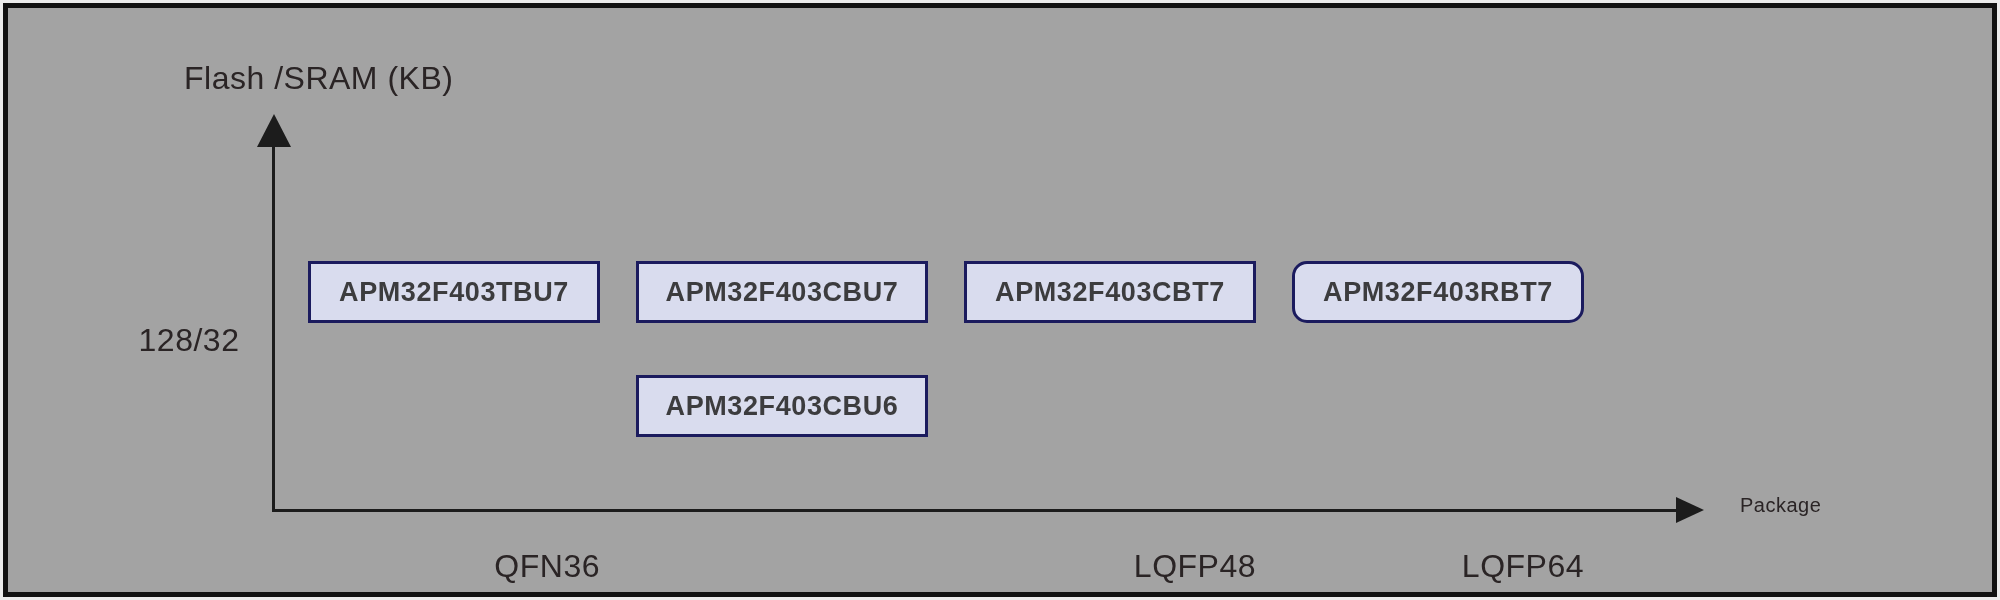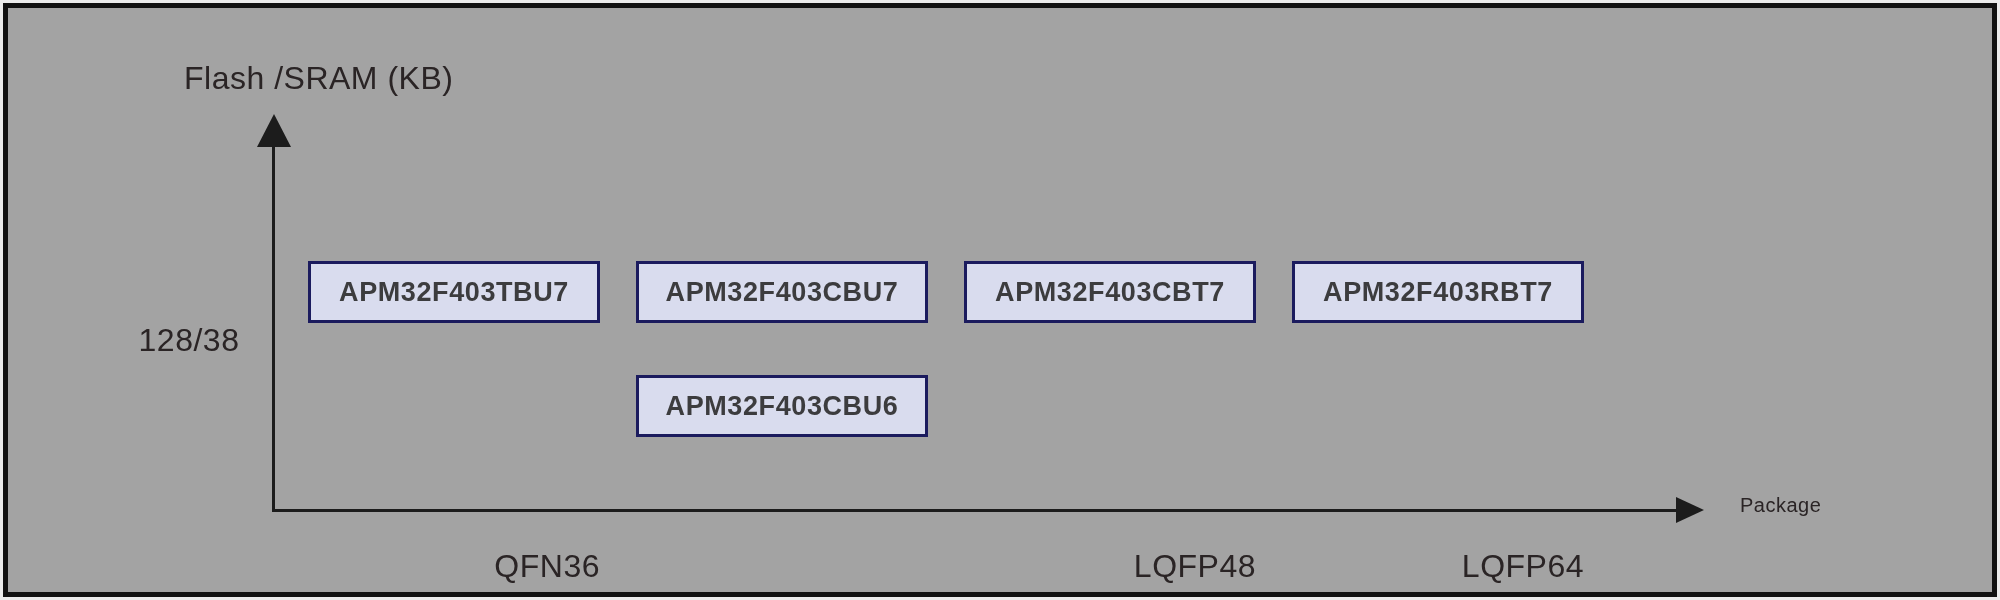--- a/index.html
+++ b/index.html
@@ -41,40 +41,40 @@
 
   .x-tick{position:absolute;top:540px;width:292px;text-align:right;
     font-size:32px;color:var(--label-ink);letter-spacing:0.5px;}
 
   .part-box{position:absolute;width:292px;height:62px;
     background:var(--box-fill);border:3px solid var(--box-border);
     display:flex;align-items:center;justify-content:center;
     font-size:27px;font-weight:600;color:var(--part-ink);
     letter-spacing:0.6px;white-space:nowrap;}
 
-  .col-0{left:300px;} .col-1{left:628px;} .col-2{left:956px;} .col-3{left:1284px;}
+  .col-0{left:300px;} .col-1{left:628px;} .col-2{left:956px;} .col-3{left:1284px;border-radius:15px;}
   .row-0{top:253px;}  .row-1{top:367px;}
 </style>
 </head>
 <body>
 
 <div id="screen">
   <div class="frame">
 
     <div class="y-axis-title">Flash /SRAM (KB)</div>
 
     <div class="y-arrowhead"></div>
     <div class="y-axis-line"></div>
 
     <div class="x-axis-line"></div>
     <div class="x-arrowhead"></div>
 
     <div class="x-axis-title">Package</div>
 
-    <div class="y-tick">128/38</div>
+    <div class="y-tick">128/32</div>
 
     <div class="x-tick col-0">QFN36</div>
     <div class="x-tick col-2">LQFP48</div>
     <div class="x-tick col-3">LQFP64</div>
 
     <div class="part-box row-0 col-0">APM32F403TBU7</div>
     <div class="part-box row-0 col-1">APM32F403CBU7</div>
     <div class="part-box row-0 col-2">APM32F403CBT7</div>
     <div class="part-box row-0 col-3">APM32F403RBT7</div>
 

